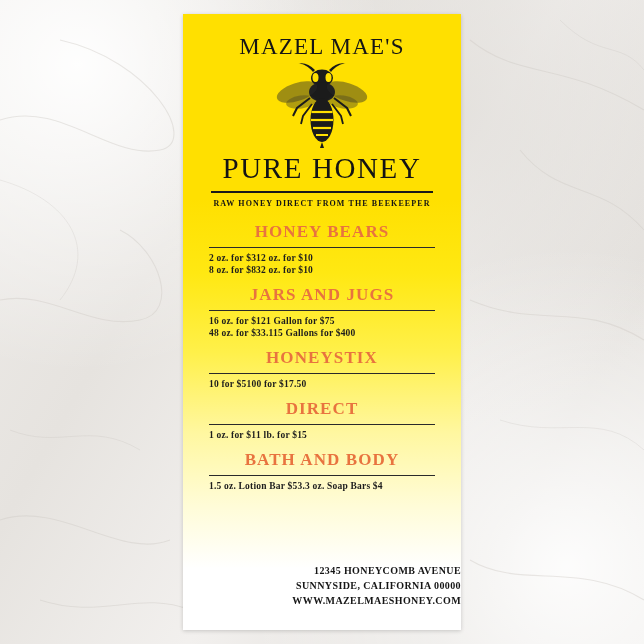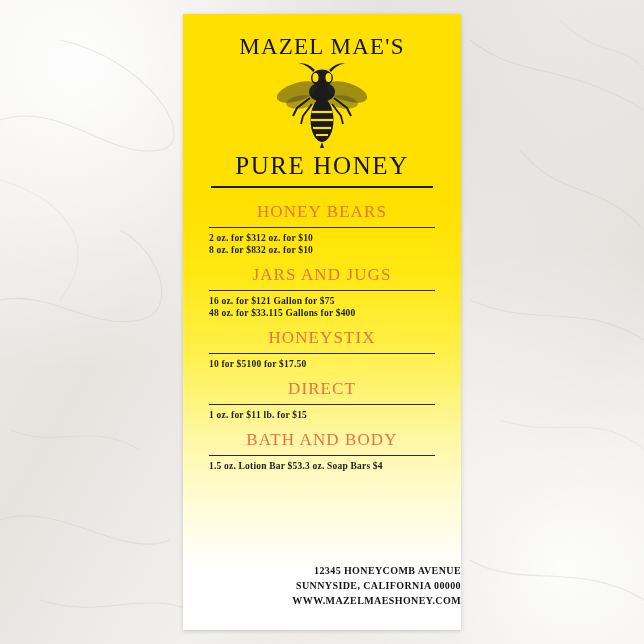--- a/index.html
+++ b/index.html
@@ -65,21 +65,21 @@
     transform: scaleY(1.02);
   }
   .bee-wrap {
     text-align: center;
     margin-top: -2px;
     height: 92px;
   }
   .pure-honey {
     text-align: center;
     font-family: "Liberation Serif", serif;
-    font-size: 25px;
+    font-size: 29px;
     letter-spacing: 1.6px;
     color: #141414;
     margin-top: 2px;
   }
   .rule {
     height: 2px;
     background: #1a1a1a;
     margin: 6px 28px 0 28px;
   }
   .tagline {
@@ -99,20 +99,21 @@
     padding: 0 26px;
   }
   .section-title {
     text-align: center;
     font-family: "Liberation Serif", serif;
     font-size: 17px;
     letter-spacing: 1.1px;
     color: #e8733f;
     margin-bottom: 5px;
     margin-top: 9px;
+    font-weight: bold;
   }
   .hr-thin {
     height: 1px;
     background: #2a2a2a;
     margin: 0 0 4px 0;
   }
   .row {
     display: flex;
     font-family: "Liberation Serif", serif;
     font-size: 9.5px;
@@ -201,20 +202,21 @@
           <path d="M50 70 H68" stroke="#ffe000" stroke-width="2.2"></path>
           <path d="M53 77 H65" stroke="#ffe000" stroke-width="2"></path>
 
           <path d="M59 84 L57 90 L61 90 Z"></path>
         </g>
       </svg>
     </div>
 
     <div class="pure-honey">PURE HONEY</div>
     <div class="rule"></div>
+    <div class="tagline">RAW HONEY DIRECT FROM THE BEEKEEPER</div>
 
     <div class="sections">
 
       <div class="section">
         <div class="section-title">HONEY BEARS</div>
         <div class="hr-thin"></div>
         <div class="row">
           <span class="left">2 oz. for $3</span>
           <span class="right">12 oz. for $10</span>
         </div>

